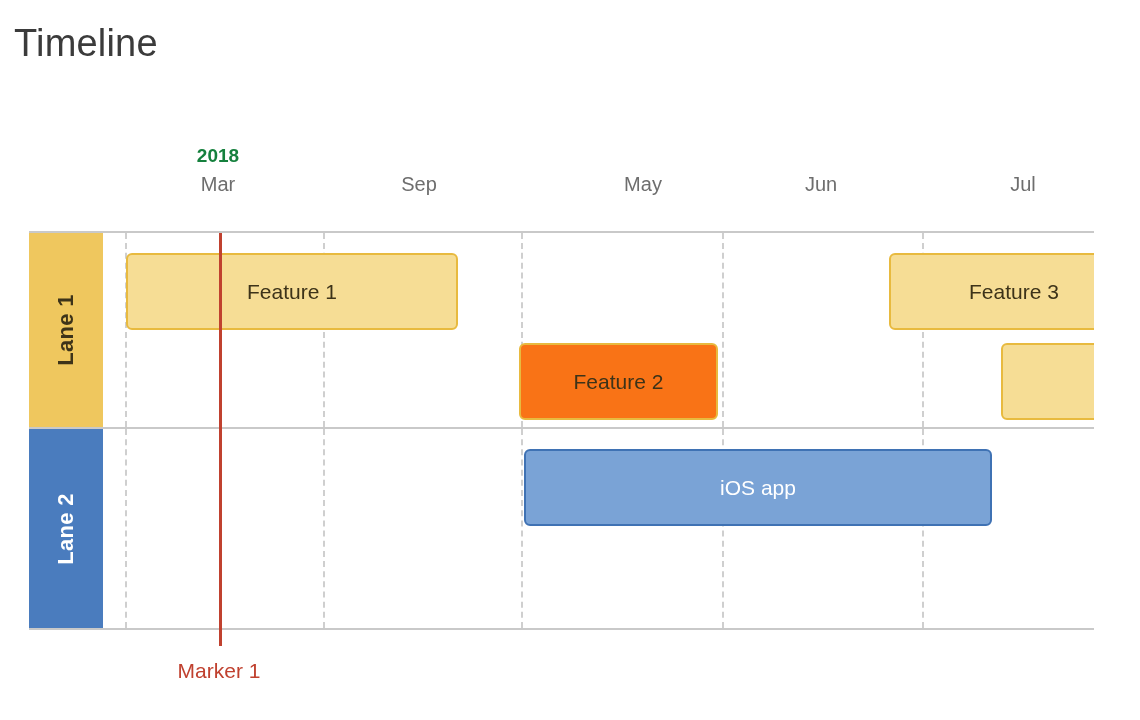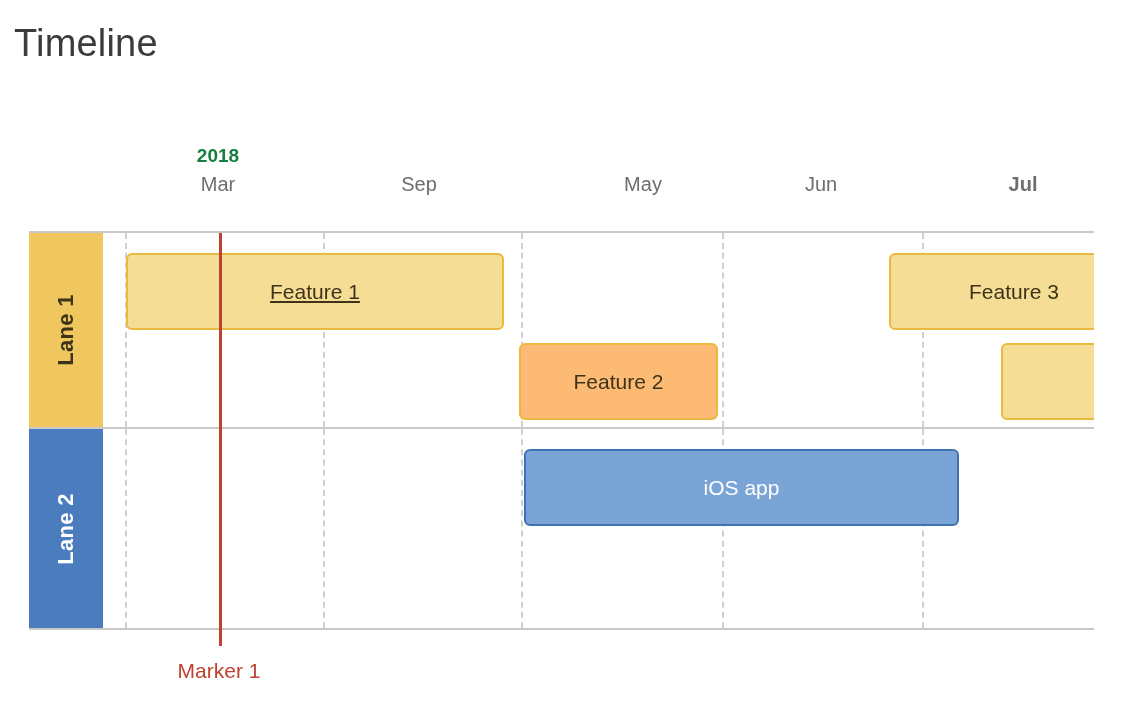--- a/index.html
+++ b/index.html
@@ -161,59 +161,59 @@
 <div id="timeline-chart">
 
   <div id="page-title">Timeline</div>
 
   <div id="axis-header">
       <div class="year-label" style="left: 218px;">2018</div>
       <div class="month-label" style="left: 218px;">Mar</div>
       <div class="month-label" style="left: 419px;">Sep</div>
       <div class="month-label" style="left: 643px;">May</div>
       <div class="month-label" style="left: 821px;">Jun</div>
-      <div class="month-label" style="left: 1023px; font-weight: bold;">Jul</div>
+      <div class="month-label" style="left: 1023px;">Jul</div>
     </div>
 
   <div id="plot-area">
     <div class="lane-row" id="lane-row-0">
       <div class="lane-header" style="background: rgb(239, 199, 94);">
         <span class="lane-header-text" style="color: rgb(61, 51, 25);">Lane 1</span>
       </div>
       <div class="lane-body">
           <div class="gridline" style="left: 22px;"></div>
           <div class="gridline" style="left: 220px;"></div>
           <div class="gridline" style="left: 418px;"></div>
           <div class="gridline" style="left: 619px;"></div>
           <div class="gridline" style="left: 819px;"></div>
-          <div class="task-bar yellow" style="left: 23px; width: 378px; top: 20px; height: 77px; background: rgb(246, 221, 149); border-color: rgb(232, 186, 63); text-decoration: underline;">
+          <div class="task-bar yellow" style="left: 23px; width: 332px; top: 20px; height: 77px; background: rgb(246, 221, 149); border-color: rgb(232, 186, 63);">
             <span>Feature 1</span>
           </div>
-          <div class="task-bar yellow" style="left: 416px; width: 199px; top: 110px; height: 77px; background: #fdba74; border-color: rgb(232, 186, 63);">
+          <div class="task-bar yellow" style="left: 416px; width: 199px; top: 110px; height: 77px; background: #f97316; border-color: rgb(232, 186, 63);">
             <span>Feature 2</span>
           </div>
           <div class="task-bar yellow" style="left: 743px; width: 250px; top: 20px; height: 77px; background: rgb(246, 221, 149); border-color: rgb(232, 186, 63); border-top-right-radius: 0px; border-bottom-right-radius: 0px; margin-left: 43px;">
             <span>Feature 3</span>
           </div>
           <div class="task-bar yellow" style="left: 898px; width: 95px; top: 110px; height: 77px; background: rgb(246, 221, 149); border-color: rgb(232, 186, 63); border-top-right-radius: 0px; border-bottom-right-radius: 0px;">
             <span></span>
           </div>
         </div>
     </div>
     <div class="lane-row" id="lane-row-1">
       <div class="lane-header" style="background: rgb(74, 124, 190);">
         <span class="lane-header-text" style="color: rgb(255, 255, 255);">Lane 2</span>
       </div>
       <div class="lane-body">
           <div class="gridline" style="left: 22px;"></div>
           <div class="gridline" style="left: 220px;"></div>
           <div class="gridline" style="left: 418px;"></div>
           <div class="gridline" style="left: 619px;"></div>
           <div class="gridline" style="left: 819px;"></div>
-          <div class="task-bar blue" style="left: 421px; width: 435px; top: 20px; height: 77px; background: rgb(122, 163, 214); border-color: rgb(63, 114, 180);">
+          <div class="task-bar blue" style="left: 421px; width: 468px; top: 20px; height: 77px; background: rgb(122, 163, 214); border-color: rgb(63, 114, 180);">
             <span>iOS app</span>
           </div>
         </div>
     </div>
   </div>
 
   <div id="marker-line" style="left: 219px; background: rgb(192, 65, 47);"></div>
   <div id="marker-label" style="left: 219px; color: rgb(192, 65, 47);">Marker 1</div>
 
 </div>

